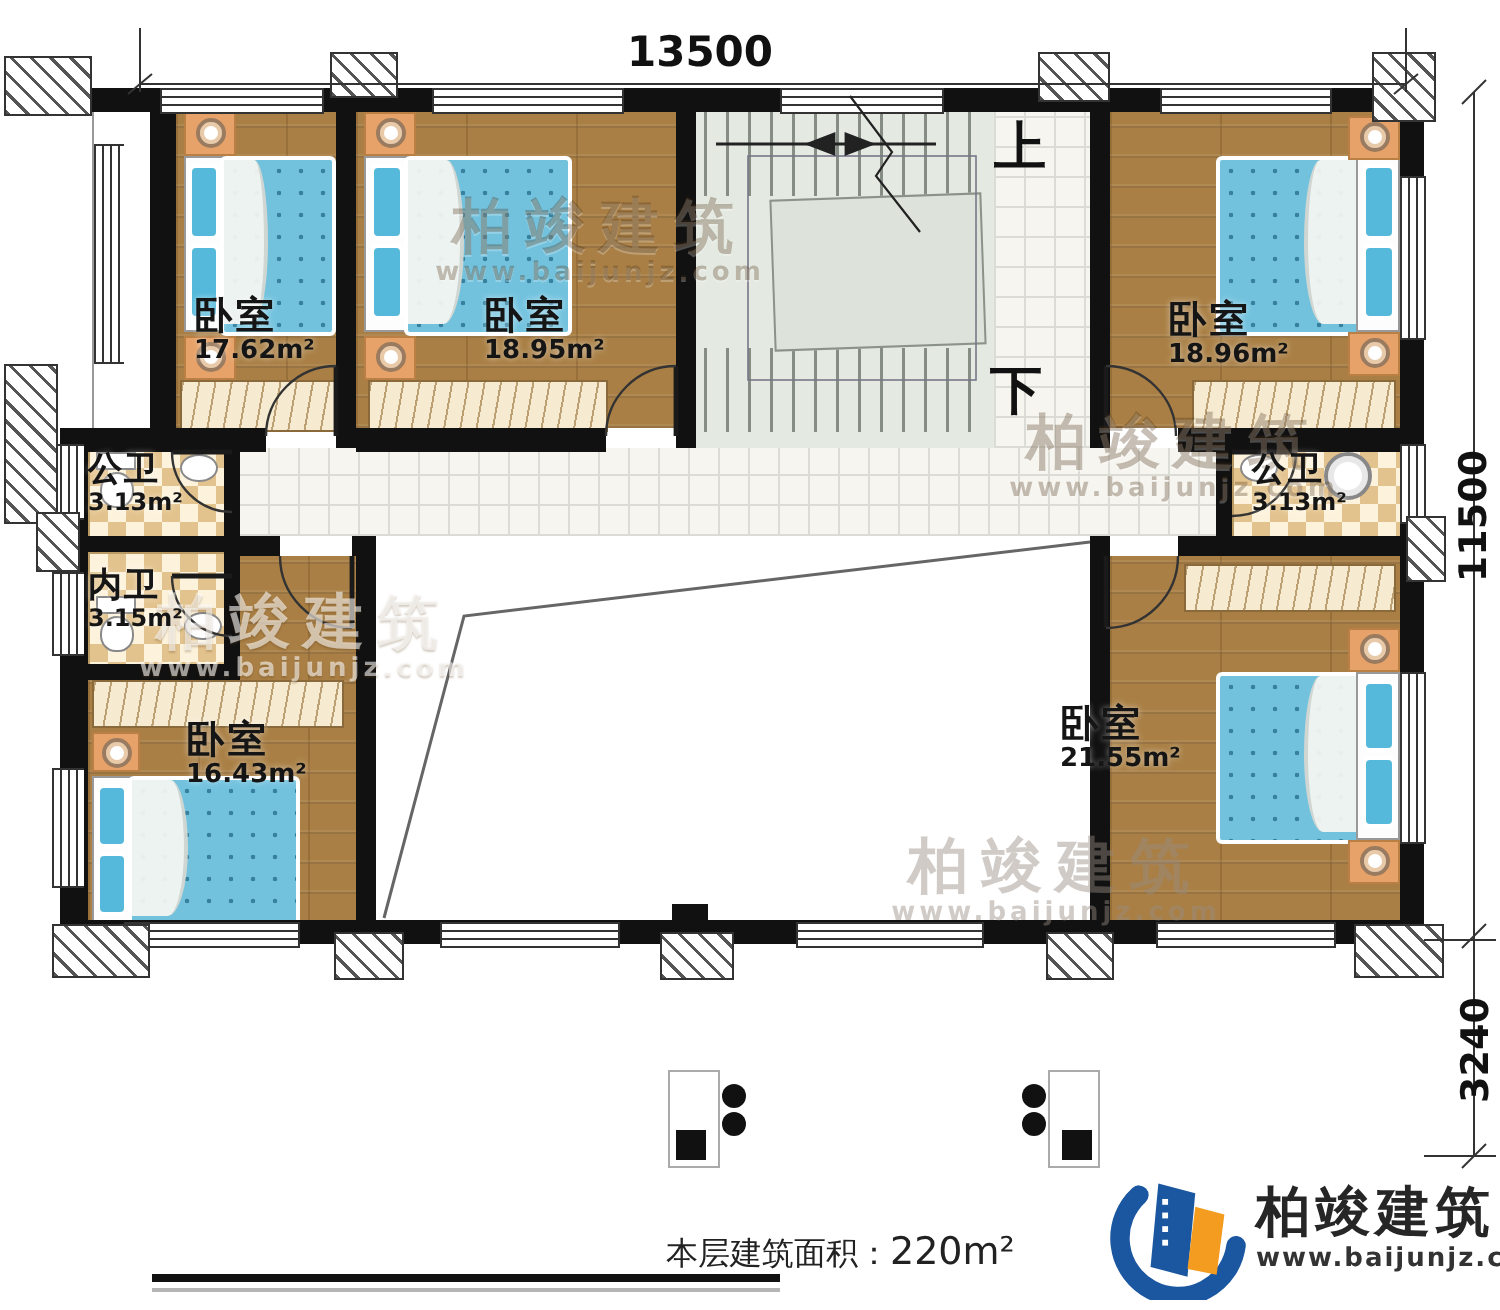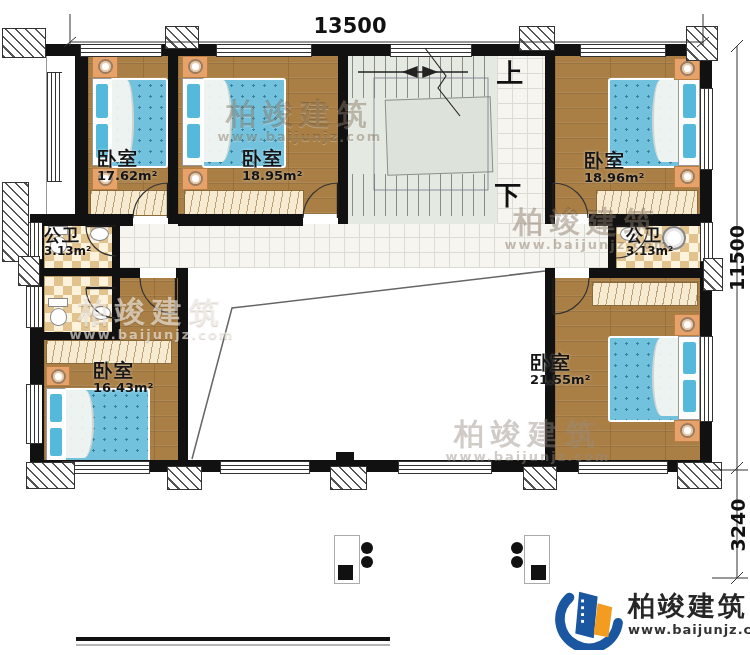--- a/index.html
+++ b/index.html
@@ -288,20 +288,24 @@
     <div class="rl-area">18.95m²</div>
   </div>
   <div class="room-label" style="left:584px;top:150px;width:90px;">
     <div class="rl-name">卧室</div>
     <div class="rl-area">18.96m²</div>
   </div>
   <div class="room-label sm" style="left:44px;top:226px;width:66px;">
     <div class="rl-name">公卫</div>
     <div class="rl-area">3.13m²</div>
   </div>
+  <div class="room-label sm" style="left:44px;top:284px;width:66px;">
+    <div class="rl-name">内卫</div>
+    <div class="rl-area">3.15m²</div>
+  </div>
   <div class="room-label" style="left:93px;top:360px;width:90px;">
     <div class="rl-name">卧室</div>
     <div class="rl-area">16.43m²</div>
   </div>
   <div class="room-label sm" style="left:626px;top:226px;width:70px;">
     <div class="rl-name">公卫</div>
     <div class="rl-area">3.13m²</div>
   </div>
   <div class="room-label" style="left:530px;top:352px;width:110px;">
     <div class="rl-name">卧室</div>
@@ -338,20 +342,23 @@
     <div class="wm-brand">柏竣建筑</div>
     <div class="wm-url">www.baijunjz.com</div>
   </div>
   <div class="wm gray" style="left:408px;top:418px;width:240px;">
     <div class="wm-brand">柏竣建筑</div>
     <div class="wm-url">www.baijunjz.com</div>
   </div>
 
   <div class="title-line1" style="left:76px;top:637px;width:314px;height:4px;"></div>
   <div class="title-line2" style="left:76px;top:644px;width:314px;height:2px;"></div>
+  <div class="area-note" style="left:333px;top:615px;">
+    <span>本层建筑面积：</span><span style="font-size:19px;">220m²</span>
+  </div>
 
   <svg class="abs" style="left:546px;top:582px;z-index:30;" width="78" height="68" viewBox="0 0 80 70">
     <path d="M24,16 A30,30 0 1 0 74,42" fill="none" stroke="#1a57a0" stroke-width="10" stroke-linecap="round"></path>
     <polygon points="34,10 53,15 49,58 30,53" fill="#1a57a0"></polygon>
     <polygon points="53,22 68,26 64,57 49,54" fill="#f39c1f"></polygon>
     <g fill="#fff">
       <rect x="36" y="18" width="3" height="3"></rect>
         <rect x="36" y="25" width="3" height="3"></rect>
       <rect x="36" y="32" width="3" height="3"></rect>
         <rect x="36" y="39" width="3" height="3"></rect>

